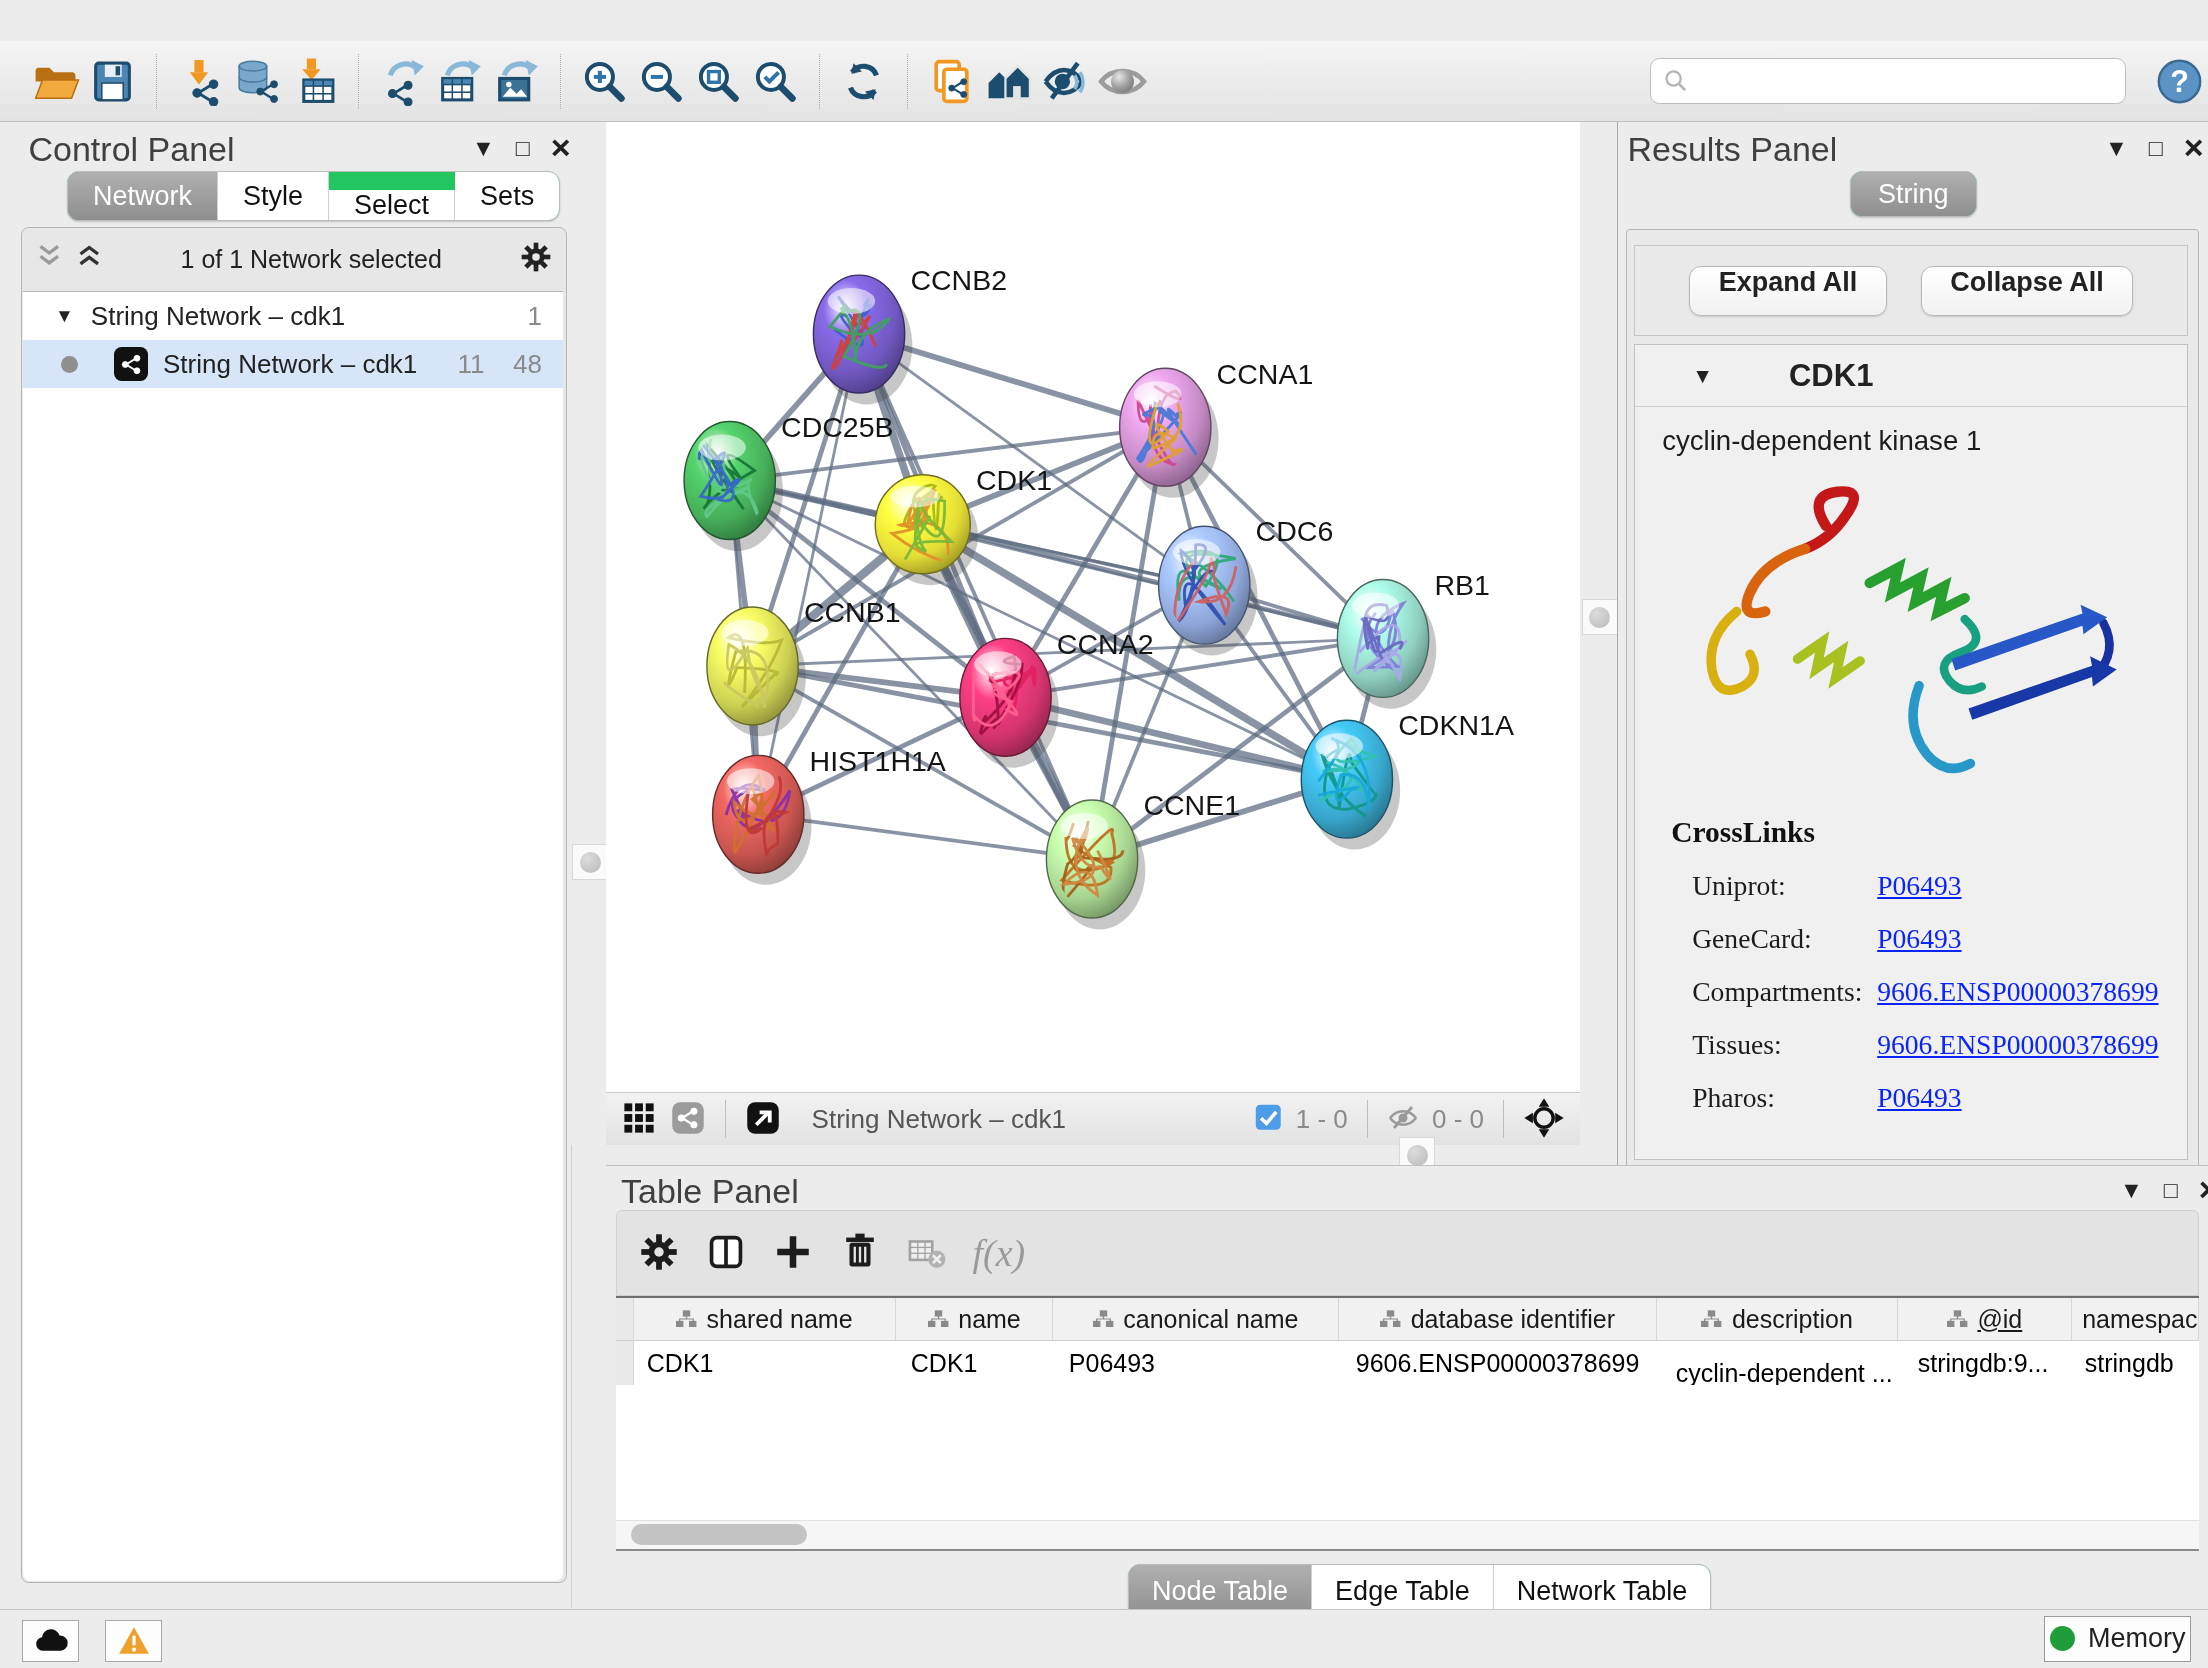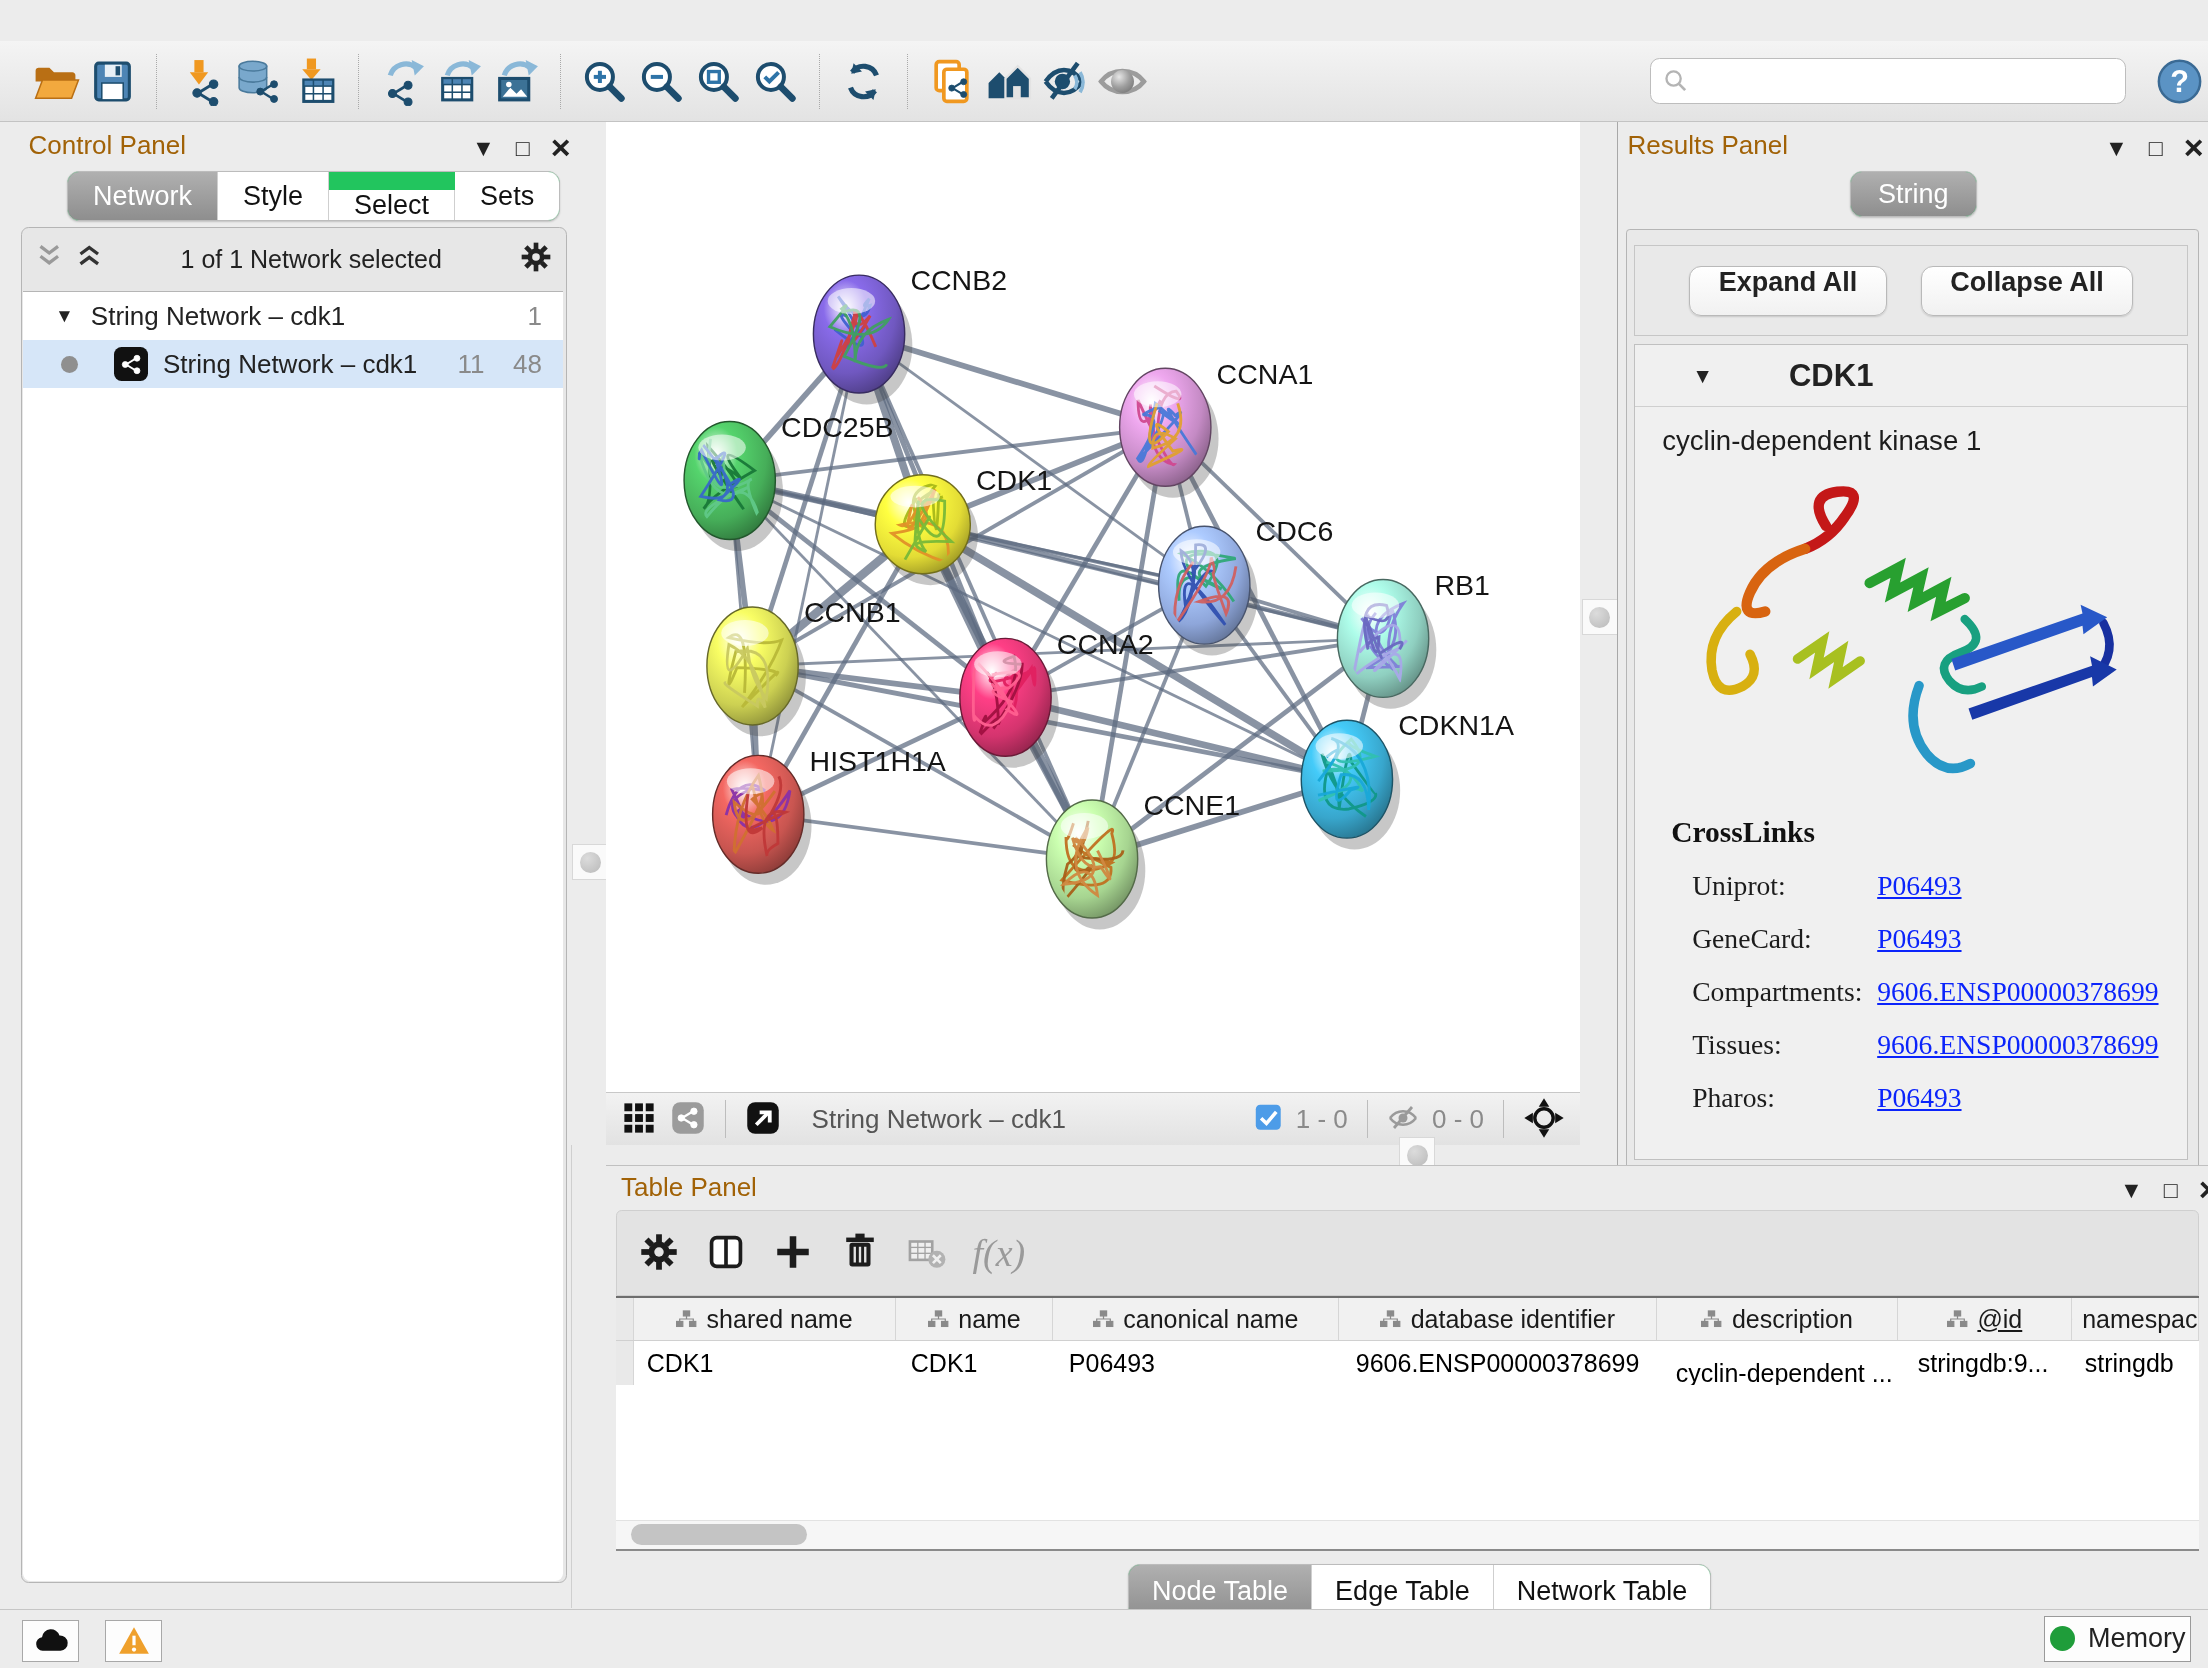--- a/index.html
+++ b/index.html
@@ -22,21 +22,21 @@
   .tbtn{width:57px;height:61px;display:flex;align-items:center;justify-content:center;flex:0 0 auto;}
   .tbtn svg{width:49px;height:49px;}
   .tsep{width:0;height:55px;border-left:1.9px dotted #a9a9a9;margin:0 15px;flex:0 0 auto;}
   .searchbox{width:476px;height:46px;background:#fff;border:1.9px solid #bdbdbd;border-radius:9.5px;
     display:flex;align-items:center;padding-left:11.4px;box-sizing:border-box;margin-right:25px;}
   .searchbox svg{width:28.5px;height:28.5px;opacity:.55;}
   .search-input{border:none;outline:none;font-size:25px;flex:1;background:transparent;
     font-family:"Liberation Sans",sans-serif;}
 
   
-  .panel-title{font-size:26px;color:#a16207;}
+  .panel-title{font-size:34px;color:#404040;}
   .winbtns{display:flex;align-items:center;gap:21px;}
   .wb{font-size:23px;color:#222;line-height:1;}
   .wb.close{font-size:34px;font-weight:bold;margin-top:-3.8px;}
   .seg{display:flex;border:1px solid #bcbcbc;border-radius:12px;overflow:hidden;background:#22c55e;
        box-shadow:0 1px 1.9px rgba(0,0,0,.18);}
   .seg .tab{display:flex;align-items:center;justify-content:center;font-size:27px;color:#111;
        border-right:1px solid #cfcfcf;background:#fff;}
   .seg .tab:last-child{border-right:none;}
   .seg .tab.active{background:linear-gradient(#b0b0b0,#8e8e8e);color:#fff;}
 

